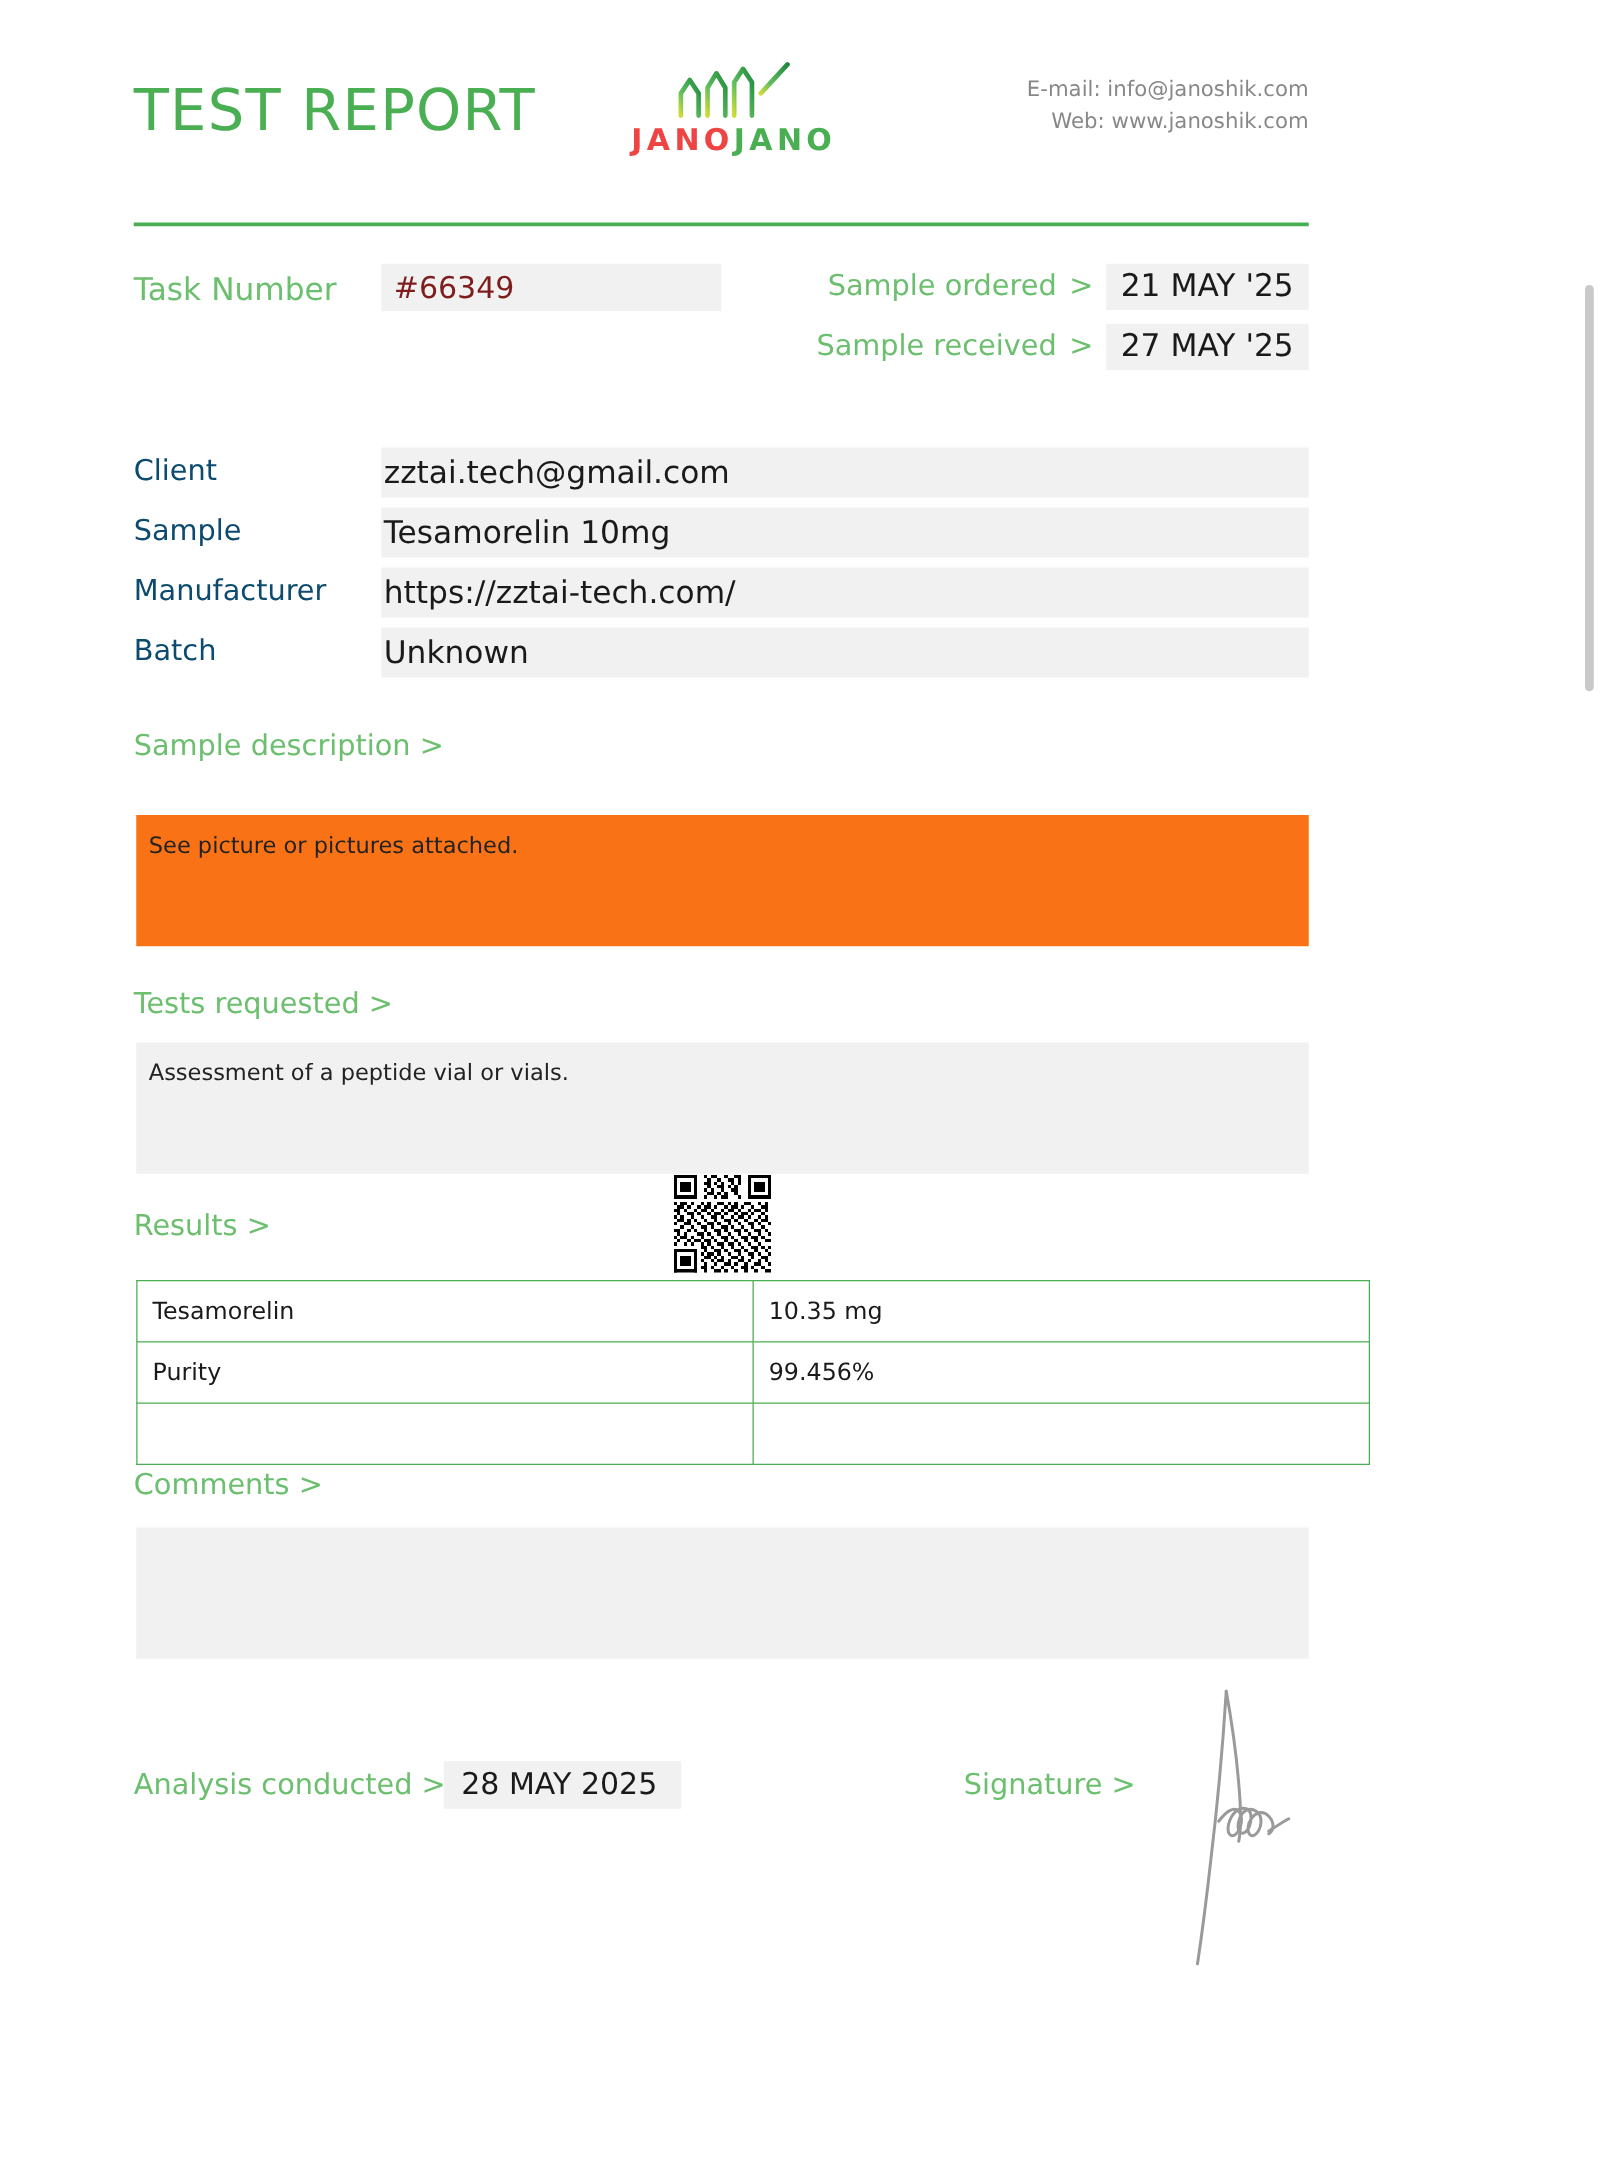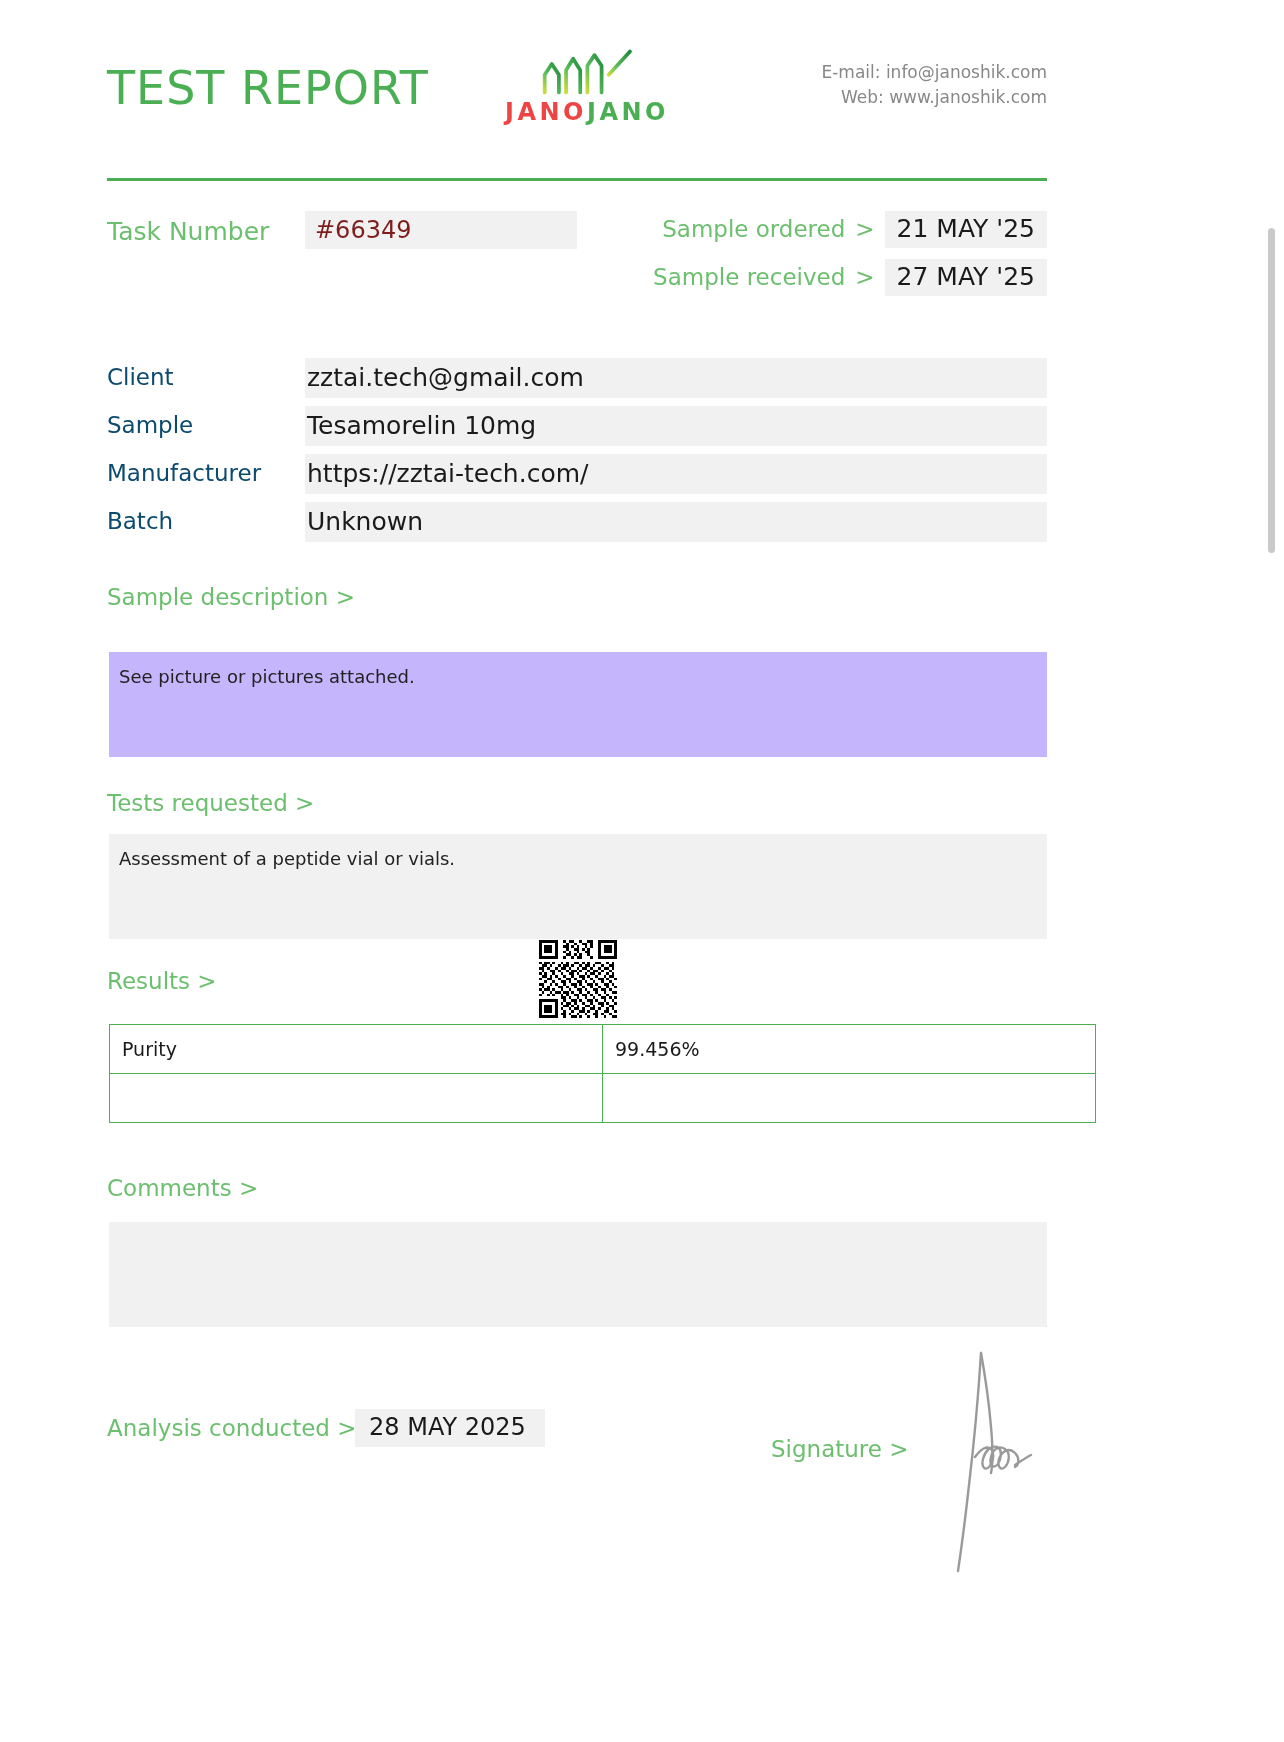--- a/index.html
+++ b/index.html
@@ -188,21 +188,21 @@
   .section-title {
     font-size: 23px;
     color: #6cbf6e;
     white-space: nowrap;
   }
   .sec-desc { position: absolute; left: 0; top: 584px; }
   .box-desc {
     position: absolute;
     left: 2px; top: 652px;
     width: 938px; height: 105px;
-    background: #c4b5fd;
+    background: #f97316;
   }
   .sec-tests { position: absolute; left: 0; top: 790px; }
   .box-tests {
     position: absolute;
     left: 2px; top: 834px;
     width: 938px; height: 105px;
     background: #f1f1f1;
   }
   .box-text {
     position: absolute;
@@ -281,21 +281,20 @@
     min-width: 190px;
     box-sizing: border-box;
   }
   .sig-label {
     position: absolute;
     left: 664px;
     top: 10px;
     font-size: 23px;
     color: #6cbf6e;
     white-space: nowrap;
-    margin-top: 21px;
   }
   .signature {
     position: absolute;
     left: 818px;
     top: -60px;
     width: 120px;
     height: 230px;
   }
 
   
@@ -641,20 +640,24 @@
           <rect x="21" y="28" width="1" height="1"></rect>
             <rect x="24" y="28" width="1" height="1"></rect>
           <rect x="27" y="28" width="2" height="1"></rect>
         </g>
       </svg>
     </div>
 
     <table class="results-table">
       <tbody>
         <tr>
+          <td class="c1">Tesamorelin</td>
+          <td class="c2">10.35 mg</td>
+        </tr>
+        <tr>
           <td class="c1">Purity</td>
           <td class="c2">99.456%</td>
         </tr>
         <tr>
           <td class="c1"></td>
           <td class="c2"></td>
         </tr>
       </tbody>
     </table>
 

